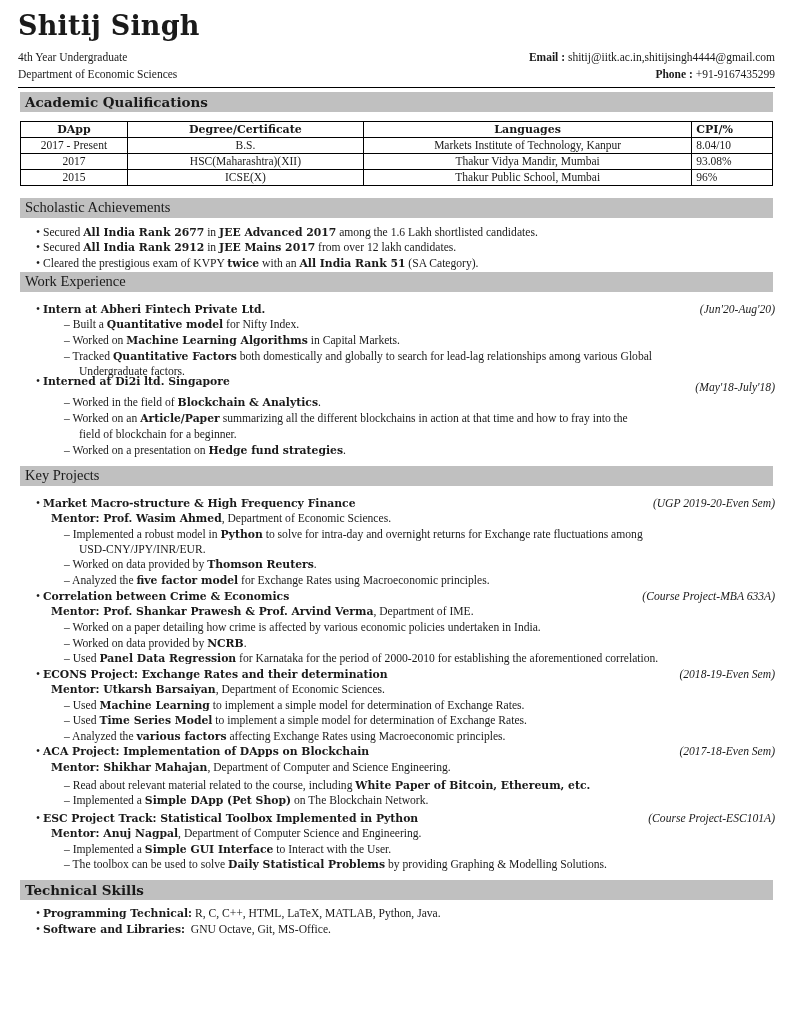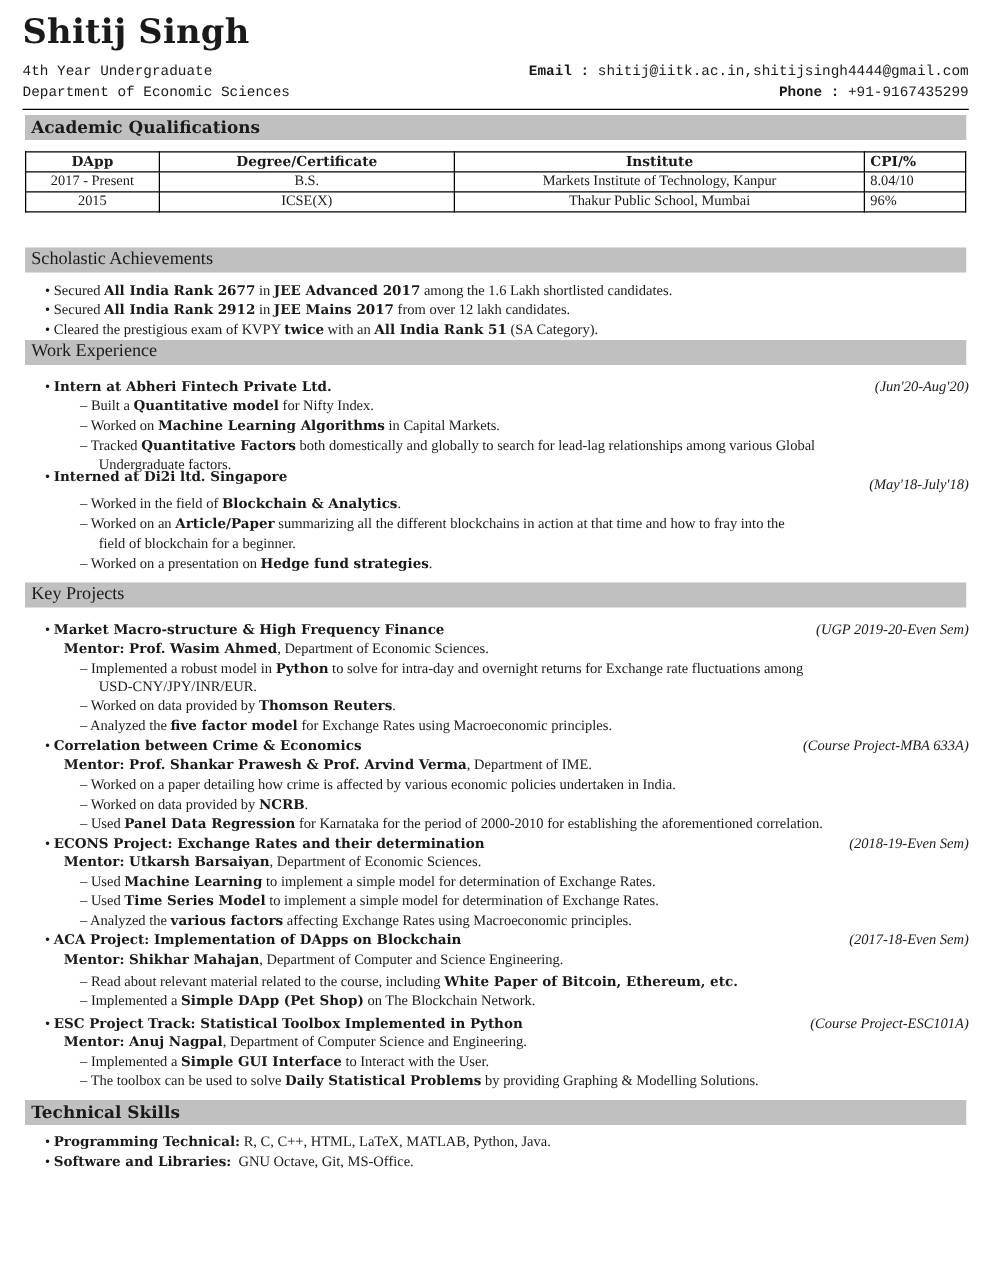--- a/index.html
+++ b/index.html
@@ -6,21 +6,21 @@
   body {
     width: 794px; height: 1028px; position: relative; overflow: hidden;
     font-family: "DejaVu Serif", "Liberation Serif", serif;
     color: #1a1a1a;
   }
   .abs { position: absolute; }
   .name {
     left: 18px; top: 10px; font-size: 27px; font-weight: bold;
     font-family: "DejaVu Serif", serif; letter-spacing: 0.2px; white-space: nowrap;
   }
-  .hdr-line { font-size: 11.5px; white-space: nowrap; font-family: Liberation Mono, monospace; }
+  .hdr-line { font-size: 11.5px; white-space: nowrap; font-family: Liberation Serif, serif; }
   .hdr-left { left: 18px; }
   .hdr-right { right: 19px; text-align: right; }
   .hdr-right b { font-weight: bold; }
   .rule { left: 18px; width: 757px; top: 87px; height: 0; border-top: 1.4px solid #000; }
   .section-bar {
     left: 20px; width: 753px; height: 20px; background: #c0c0c0;
   }
   .section-title {
     position: absolute; left: 5px; top: 1px; font-size: 14.5px;
     font-family: "Liberation Serif", serif; white-space: nowrap;
@@ -66,30 +66,36 @@
 <div class="abs rule"></div>
 
 <div class="abs section-bar" style="top:92px">
   <span class="section-title bold">Academic Qualifications</span>
 </div>
 <table class="edu">
   <tbody>
       <tr>
     <th class="c1">DApp</th>
     <th class="c2">Degree/Certificate</th>
-    <th class="c3">Institute</th>
+    <th class="c3">Languages</th>
     <th class="c4 left">CPI/%</th>
   </tr>
   <tr>
     <td>2017 - Present</td>
     <td>B.S.</td>
     <td>Markets Institute of Technology, Kanpur</td>
     <td class="left">8.04/10</td>
   </tr>
   <tr>
+    <td>2017</td>
+    <td>HSC(Maharashtra)(XII)</td>
+    <td>Thakur Vidya Mandir, Mumbai</td>
+    <td class="left">93.08%</td>
+  </tr>
+  <tr>
     <td>2015</td>
     <td>ICSE(X)</td>
     <td>Thakur Public School, Mumbai</td>
     <td class="left">96%</td>
   </tr>
 </tbody>
   </table>
 
 <div class="abs section-bar" style="top:198px">
   <span class="section-title">Scholastic Achievements</span>

